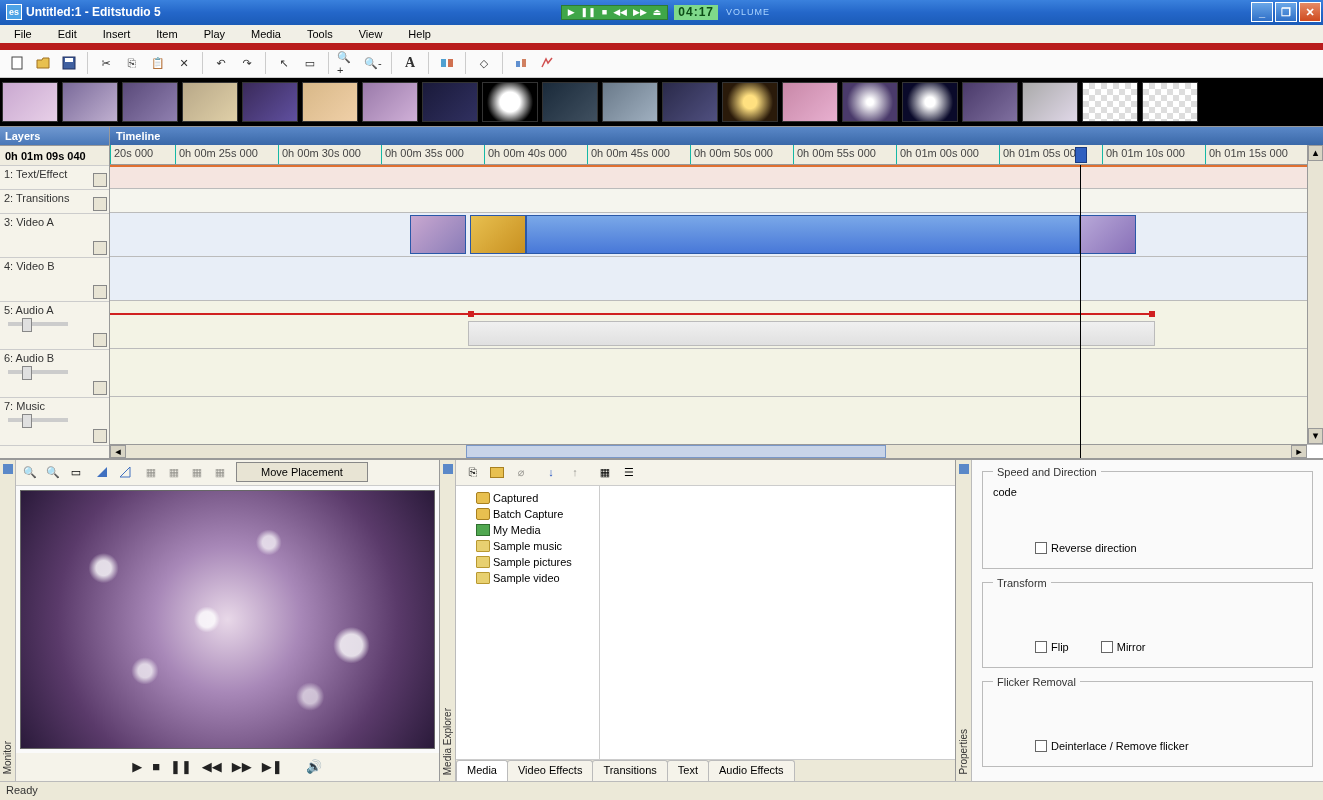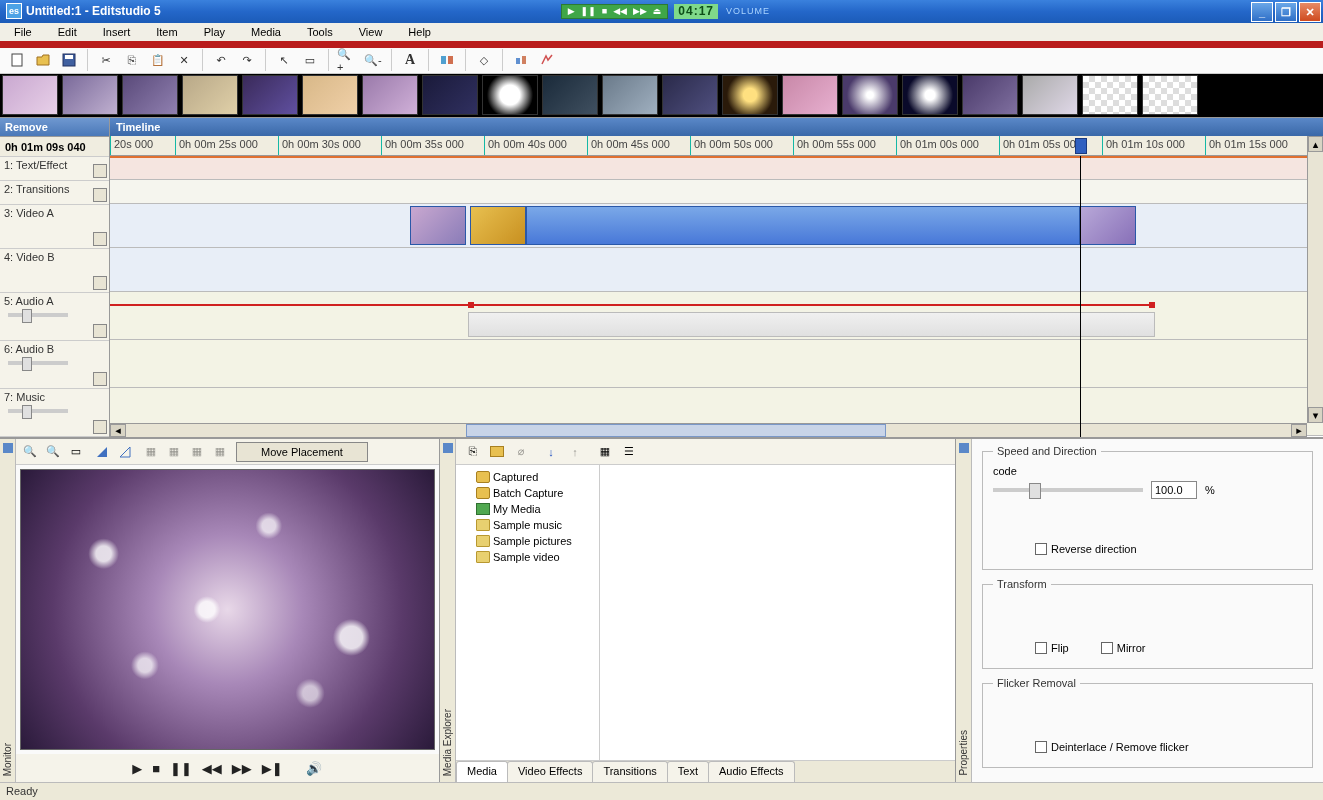--- a/index.html
+++ b/index.html
@@ -249,21 +249,21 @@
   <div class="thumb t15"></div>
   <div class="thumb t16"></div>
   <div class="thumb t17"></div>
   <div class="thumb t18"></div>
   <div class="thumb t19"></div>
   <div class="thumb t20"></div>
 </div>
 
 <div class="mid">
   <div class="layers-panel">
-    <div class="lp-head">Remove</div>
+    <div class="lp-head">Layers</div>
     <div class="lp-time">0h 01m 09s 040</div>
     <div class="layer h24"><span class="lname">1: Text/Effect</span><div class="lbtn"></div></div>
     <div class="layer h24"><span class="lname">2: Transitions</span><div class="lbtn"></div></div>
     <div class="layer h44"><span class="lname">3: Video A</span><div class="lbtn"></div></div>
     <div class="layer h44"><span class="lname">4: Video B</span><div class="lbtn"></div></div>
     <div class="layer h48"><span class="lname">5: Audio A</span><div class="slider"></div><div class="lbtn"></div></div>
     <div class="layer h48"><span class="lname">6: Audio B</span><div class="slider"></div><div class="lbtn"></div></div>
     <div class="layer h48"><span class="lname">7: Music</span><div class="slider"></div><div class="lbtn"></div></div>
   </div>
 
@@ -421,25 +421,21 @@
 
   <div class="pane props" style="flex:1;border-right:none;">
     <div class="vtab">
         <div class="vico"></div>
         <div class="vtxt">Properties</div>
       </div>
     <div class="body">
       <div class="pbody">
         <fieldset>
           <legend>Speed and Direction</legend>
-          code<div class="row">
-            <div class="pslider"></div>
-            <input type="text" value="100.0" style="">
-            <span>%</span>
-          </div>
+          code
           <div class="row" style="margin-left:42px;">
             <label class="chk">
                 <span class="cbox"></span>
                 <span>Reverse direction</span>
               </label>
           </div>
         </fieldset>
         <fieldset>
           <legend>Transform</legend>
           <div class="row" style="margin-left:42px;gap:32px;">

